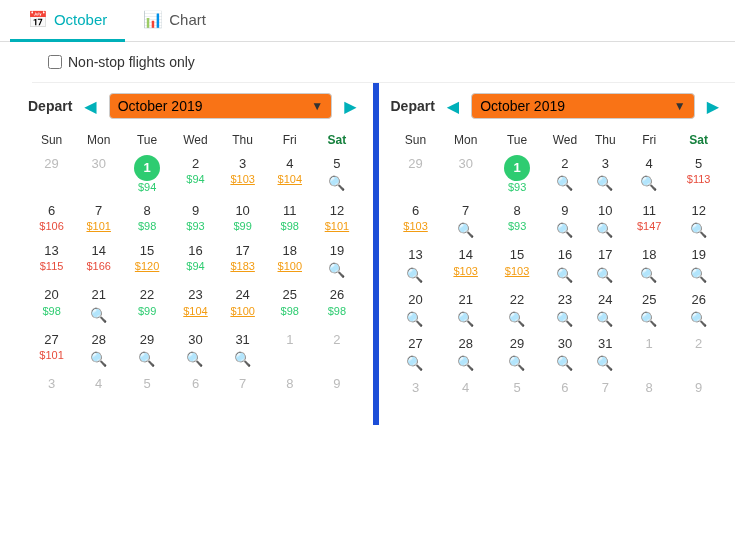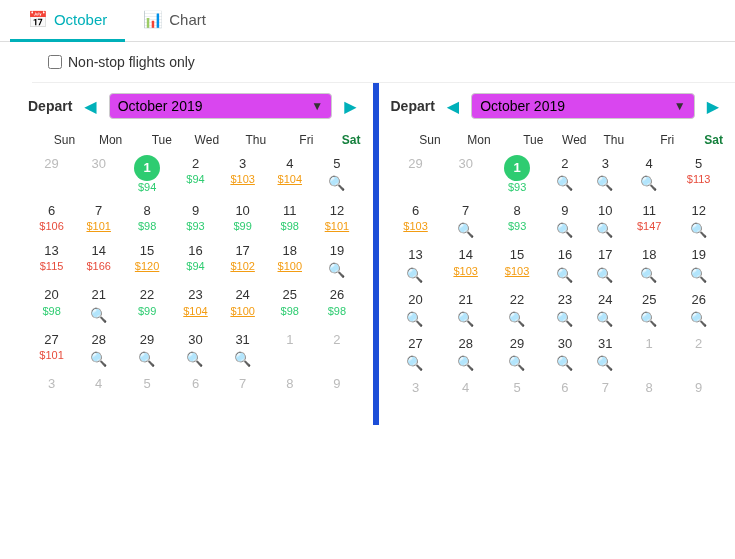--- a/index.html
+++ b/index.html
@@ -75,40 +75,40 @@
       border: none;
       cursor: pointer;
       font-size: 16px;
       color: #00b0b9;
       padding: 2px 4px;
     }
     .month-select {
       display: flex;
       align-items: center;
       gap: 4px;
-      background: #d946ef;
+      background: #f97316;
       border: 1px solid #ccc;
       border-radius: 4px;
       padding: 4px 8px;
       font-size: 14px;
       cursor: pointer;
       flex: 1;
     }
     .month-select-text { flex: 1; }
     .dropdown-arrow { color: #333; font-size: 12px; }
 
     .cal-grid {
       width: 100%;
       border-collapse: collapse;
     }
     .cal-grid th {
       font-size: 12px;
       font-weight: normal;
       color: #333;
-      text-align: right;
+      text-align: center;
       padding: 4px 0;
     }
     .cal-grid th.sat { color: #15803d; font-weight: bold; }
     .cal-grid td {
       text-align: center;
       padding: 2px 0;
       vertical-align: top;
     }
     .day-cell {
       display: flex;
@@ -303,21 +303,21 @@
               </td>
               <td>
                 <div class="day-cell">
                   <span class="day-num">16</span>
                   <span class="price green">$94</span>
                 </div>
               </td>
               <td>
                 <div class="day-cell">
                   <span class="day-num">17</span>
-                  <span class="price orange">$102</span>
+                  <span class="price orange">$183</span>
                 </div>
               </td>
               <td>
                 <div class="day-cell">
                   <span class="day-num">18</span>
                   <span class="price orange">$100</span>
                 </div>
               </td>
               <td>
                 <div class="day-cell">

